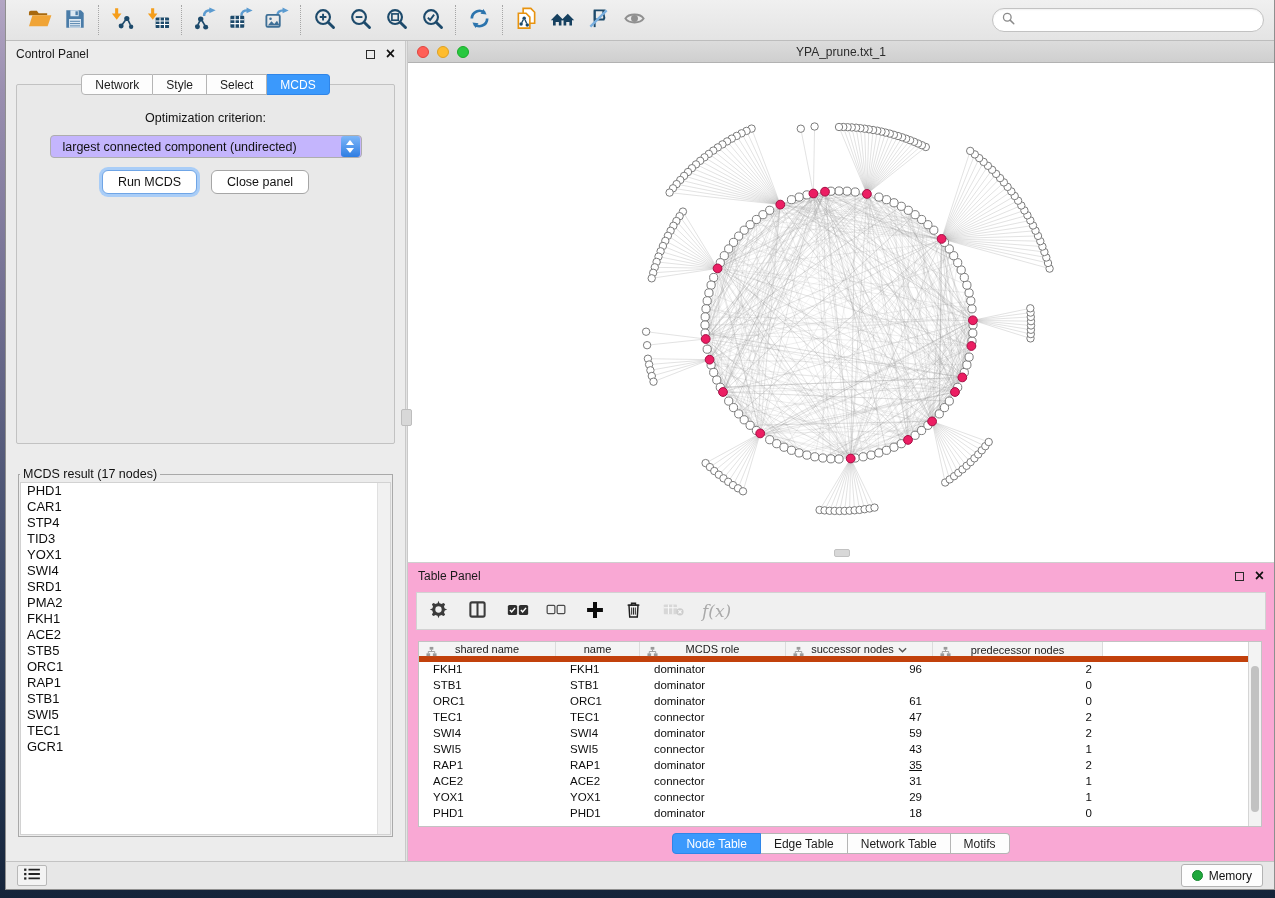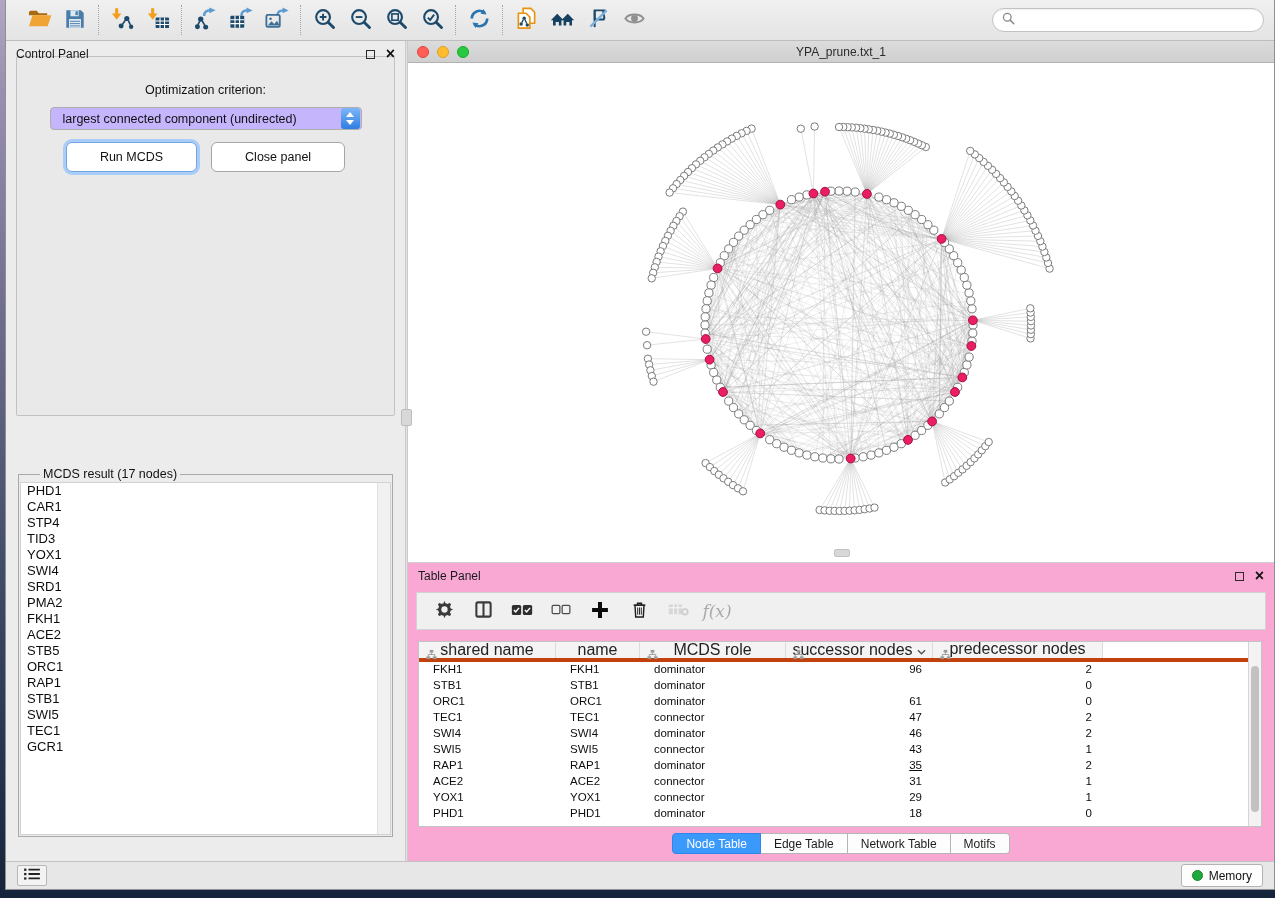--- a/index.html
+++ b/index.html
@@ -31,24 +31,24 @@
   .seg-tab:last-child { border-radius:0 4px 4px 0; }
   .seg-tab.active { background:#3b99fc; border-color:#2f85e8; color:#fff; }
   .cp-card { margin:-11px 10px 0 10px; height:360px; background:#e9e9e9; border:1px solid #c2c2c2; border-radius:2px; text-align:center; }
   .opt-label { font-size:12.5px; margin-top:26px; }
   .dropdown { margin:10px auto 0; width:312px; height:23px; background:#c4b5fd; border:1px solid #aeaeae; border-radius:4px; display:flex; align-items:center; }
   .dd-text { flex:1; font-size:12.5px; text-align:left; padding-left:12px; white-space:nowrap; }
   .dd-stepper { width:19px; height:21px; margin-right:1px; background:linear-gradient(#7db7f9,#2e7de2); border-radius:3px; display:flex; flex-direction:column; align-items:center; justify-content:center; gap:3px; }
   .tri-up { width:0; height:0; border-left:4px solid transparent; border-right:4px solid transparent; border-bottom:5px solid #fff; }
   .tri-down { width:0; height:0; border-left:4px solid transparent; border-right:4px solid transparent; border-top:5px solid #fff; }
   .btn-row { margin-top:12px; display:flex; justify-content:center; gap:14px; }
-  .btn { height:30px; padding:0 33px; background:#fff; border:1px solid #a6a6a6; border-radius:6px; font-size:12.5px; display:flex; align-items:center; color:#111; cursor:default; }
+  .btn { height:24px; padding:0 15px; background:#fff; border:1px solid #a6a6a6; border-radius:6px; font-size:12.5px; display:flex; align-items:center; color:#111; cursor:default; }
   .btn.focused { box-shadow:0 0 0 3px #a9cdf7; border-color:#6fa5e6; }
   .result-fs { position:absolute; left:12px; right:12px; top:426px; bottom:24px; border:1px solid #a9a9a9; padding:1px; }
-  .result-fs legend { font-size:12.5px; padding:0 3px; margin-left:20px; }
+  .result-fs legend { font-size:12.5px; padding:0 3px; margin-left:0; }
   .mcds-list { position:absolute; left:1px; right:1px; top:1px; bottom:1px; background:#fff; border:1px solid #d2d2d2; overflow:hidden; }
   .mcds-item { font-size:13px; line-height:16px; padding-left:6px; color:#0d0d0d; }
   .mcds-scroll { position:absolute; top:0; right:0; width:13px; height:100%; background:#f1f1f1; border-left:1px solid #e0e0e0; }
 
   
   .vsplit { position:absolute; left:399px; top:41px; width:3px; bottom:28px; background:#e3e3e3; border-left:1px solid #c9c9c9; border-right:1px solid #c9c9c9; }
   .vhandle { position:absolute; left:395px; top:409px; width:11px; height:17px; background:#d8d8d8; border:1px solid #bdbdbd; border-radius:2px; z-index:3; }
   .hhandle { position:absolute; left:828px; top:549px; width:16px; height:8px; background:#d8d8d8; border:1px solid #c2c2c2; border-radius:2px; z-index:3; }
 
   
@@ -58,24 +58,24 @@
   .light { width:12px; height:12px; border-radius:50%; }
   .light.r { background:#ff5f57; border:1px solid #e0443e; }
   .light.y { background:#febc2e; border:1px solid #dea123; }
   .light.g { background:#28c840; border:1px solid #1aab29; }
   .net-title-text { position:absolute; left:0; right:0; text-align:center; font-size:12px; color:#2b2b2b; }
   .net-canvas { position:absolute; left:0; top:22px; right:0; bottom:0; background:#fff; }
 
   
   .tpanel { position:absolute; left:402px; top:562px; right:0; bottom:28px; background:#f9a8d4; border-top:1px solid #cfcfcf; }
   .tp-toolbar { margin:3px 8px 0 8px; height:38px; background:#f0f0f0; border:1px solid #d2d2d2; display:flex; align-items:center; gap:9px; padding:0 12px; }
-  .tp-btn { width:30px; height:30px; display:flex; align-items:center; justify-content:center; }
+  .tp-btn { width:30px; height:30px; display:flex; align-items:center; }
   .fx { font-family:"DejaVu Serif", serif; font-style:italic; font-size:17px; color:#a9a9a9; }
   .tp-table { position:absolute; left:10px; right:12px; top:78px; height:186px; background:#fff; border:1px solid #c3c3c3; overflow:hidden; }
-  .thead { display:flex; height:20px; border-bottom:4px solid #c2410c; font-size:16px; color:#222; }
+  .thead { display:flex; height:20px; border-bottom:6px solid #c2410c; font-size:11px; color:#222; }
   .th { position:relative; background:#f4f4f4; border-right:1px solid #dcdcdc; display:flex; align-items:center; justify-content:center; gap:4px; }
   .th .htree { position:absolute; left:7px; top:4px; }
   .th.filler { background:#fff; border-right:none; flex:1; }
   .trow { display:flex; height:16px; font-size:11.5px; color:#0e0e0e; }
   .td { padding:1px 6px 0 14px; white-space:nowrap; overflow:hidden; }
   .td.num { text-align:right; padding-right:11px; }
   .tscroll { position:absolute; right:0; top:0; width:13px; height:100%; background:#f3f3f3; border-left:1px solid #d5d5d5; }
   .tthumb { position:absolute; left:2px; right:2px; top:24px; height:146px; background:#c2c2c2; border-radius:5px; }
   .tp-tabs { position:absolute; left:0; right:0; bottom:7px; display:flex; justify-content:center; }
 
@@ -241,20 +241,26 @@
   </div>
 
   <div class="cpanel">
     <div class="panel-head">
       <span>Control Panel</span>
       <span class="win-controls">
         <span class="float-icon"></span>
         <span class="close-icon">×</span>
       </span>
     </div>
+    <div class="seg-tabs" id="cp-tabs">
+        <div class="seg-tab">Network</div>
+        <div class="seg-tab">Style</div>
+        <div class="seg-tab">Select</div>
+        <div class="seg-tab active">MCDS</div>
+      </div>
     <div class="cp-card">
       <div class="opt-label">Optimization criterion:</div>
       <div class="dropdown">
         <span class="dd-text">largest connected component (undirected)</span>
         <span class="dd-stepper">
             <span class="tri-up"></span>
             <span class="tri-down"></span>
           </span>
       </div>
       <div class="btn-row">
@@ -1281,21 +1287,21 @@
             <div class="td" style="width: 137px;">TEC1</div>
             <div class="td" style="width: 84px;">TEC1</div>
             <div class="td" style="width: 146px;">connector</div>
             <div class="td num" style="width: 147px;">47</div>
             <div class="td num" style="width: 170px;">2</div>
           </div>
           <div class="trow">
             <div class="td" style="width: 137px;">SWI4</div>
             <div class="td" style="width: 84px;">SWI4</div>
             <div class="td" style="width: 146px;">dominator</div>
-            <div class="td num" style="width: 147px;">46</div>
+            <div class="td num" style="width: 147px;">59</div>
             <div class="td num" style="width: 170px;">2</div>
           </div>
           <div class="trow">
             <div class="td" style="width: 137px;">SWI5</div>
             <div class="td" style="width: 84px;">SWI5</div>
             <div class="td" style="width: 146px;">connector</div>
             <div class="td num" style="width: 147px;">43</div>
             <div class="td num" style="width: 170px;">1</div>
           </div>
           <div class="trow">

